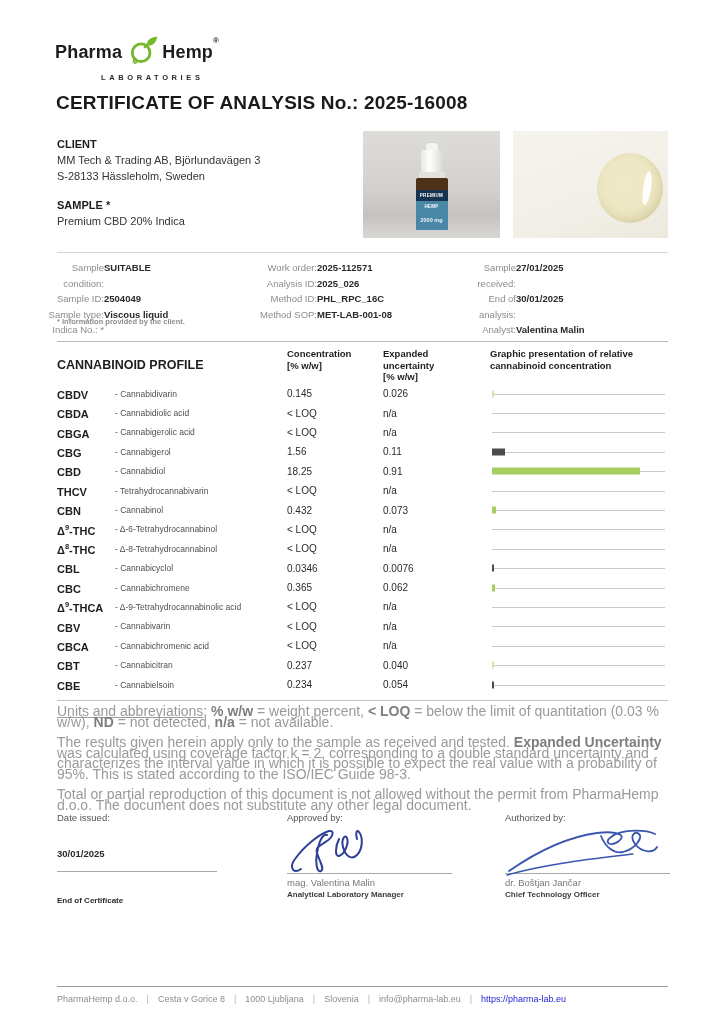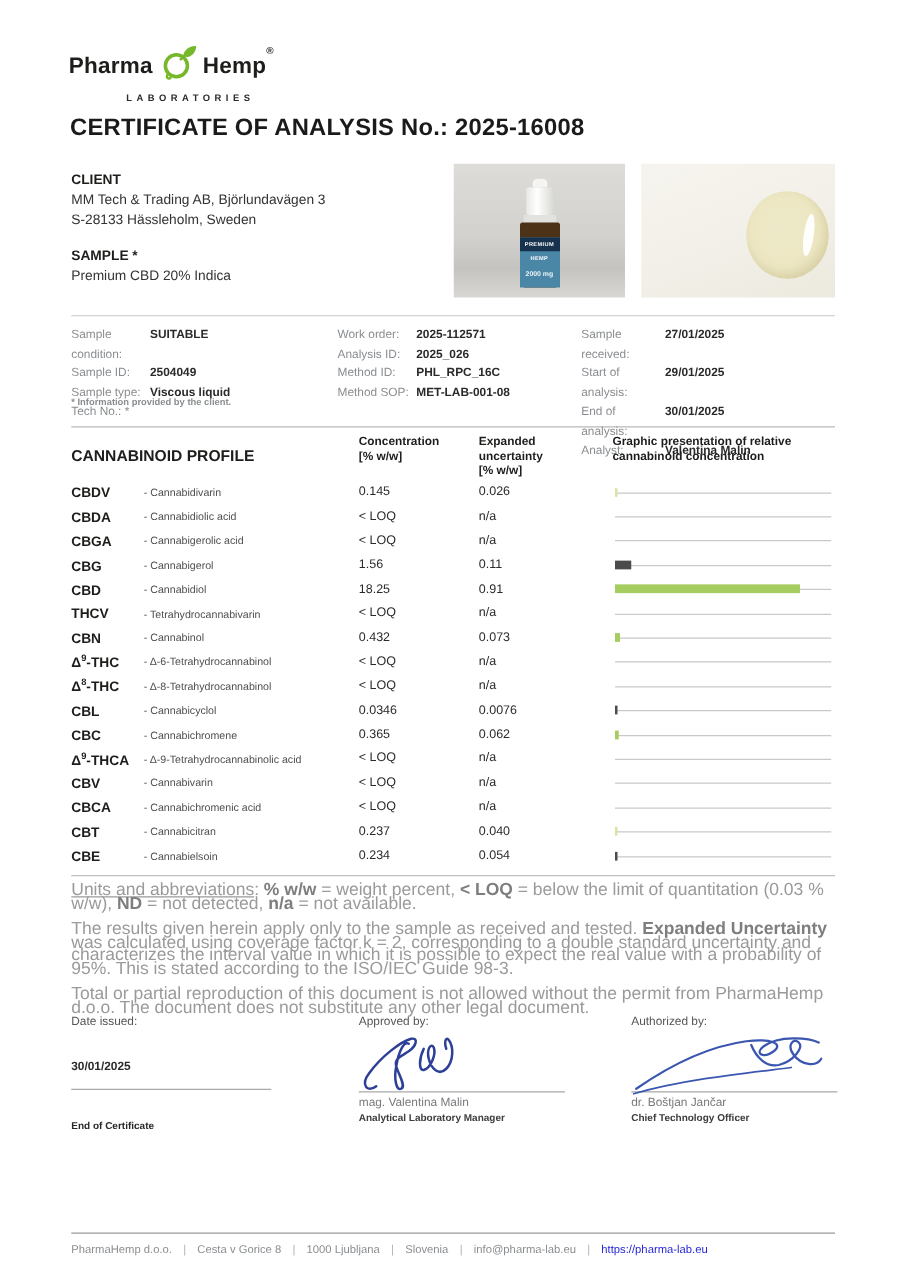--- a/index.html
+++ b/index.html
@@ -38,21 +38,21 @@
   .dropblob::after { content:""; position:absolute; right:12px; top:18px; width:8px; height:34px; border-radius:50%; background:rgba(255,255,255,0.95); transform:rotate(8deg); }
 
   
   .hr { position:absolute; left:57px; right:57px; height:1px; background:#d4d4d4; }
   .hr-info-top { top:252px; }
   .hr-info-bottom { top:341px; background:#b9b9b9; }
   .hr-table-bottom { top:700px; background:#c0c0c0; }
   .hr-footer { top:986px; background:#9a9a9a; }
 
   
-  .info { top:260px; left:57px; width:613px; height:62px; font-size:9.5px; }
+  .info { top:260px; left:41px; width:613px; height:62px; font-size:9.5px;text-align:right; }
   .icol { position:absolute; top:0; }
   .icol-0 { left:0; }  .icol-1 { left:213px; } .icol-2 { left:408px; }
   .irow { display:flex; line-height:15.5px; }
   .ilabel { color:#8a8d90; width:63px; flex:0 0 63px; }
   .icol-2 .ilabel { width:67px; flex:0 0 67px; }
   .ivalue { color:#2a2a2a; font-weight:bold; white-space:nowrap; }
   .info-foot { top:317px; left:57px; font-size:7.5px; color:#8a8d90; font-weight:bold; }
 
   
   .prof-head { top:348px; left:57px; width:613px; display:grid; grid-template-columns:230px 96px 107px 180px; }
@@ -155,21 +155,21 @@
       </div>
       <div class="irow">
         <span class="ilabel">Sample ID:</span>
         <span class="ivalue">2504049</span>
       </div>
       <div class="irow">
         <span class="ilabel">Sample type:</span>
         <span class="ivalue">Viscous liquid</span>
       </div>
       <div class="irow">
-        <span class="ilabel">Tech No.: *</span>
+        <span class="ilabel">Indica No.: *</span>
         <span class="ivalue"></span>
       </div>
     </div>
   <div class="icol icol-1">
       <div class="irow">
         <span class="ilabel">Work order:</span>
         <span class="ivalue">2025-112571</span>
       </div>
       <div class="irow">
         <span class="ilabel">Analysis ID:</span>
@@ -181,24 +181,20 @@
       </div>
       <div class="irow">
         <span class="ilabel">Method SOP:</span>
         <span class="ivalue">MET-LAB-001-08</span>
       </div>
     </div>
   <div class="icol icol-2">
       <div class="irow">
         <span class="ilabel">Sample received:</span>
         <span class="ivalue">27/01/2025</span>
-      </div>
-      <div class="irow">
-        <span class="ilabel">Start of analysis:</span>
-        <span class="ivalue">29/01/2025</span>
       </div>
       <div class="irow">
         <span class="ilabel">End of analysis:</span>
         <span class="ivalue">30/01/2025</span>
       </div>
       <div class="irow">
         <span class="ilabel">Analyst:</span>
         <span class="ivalue">Valentina Malin</span>
       </div>
     </div>

